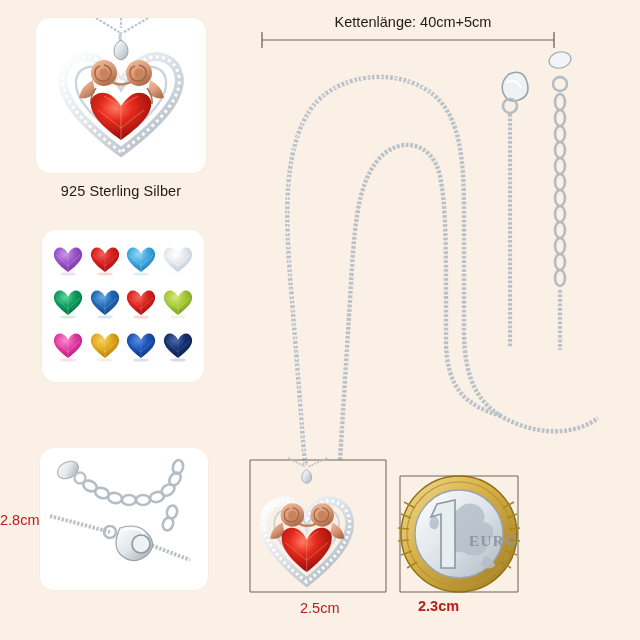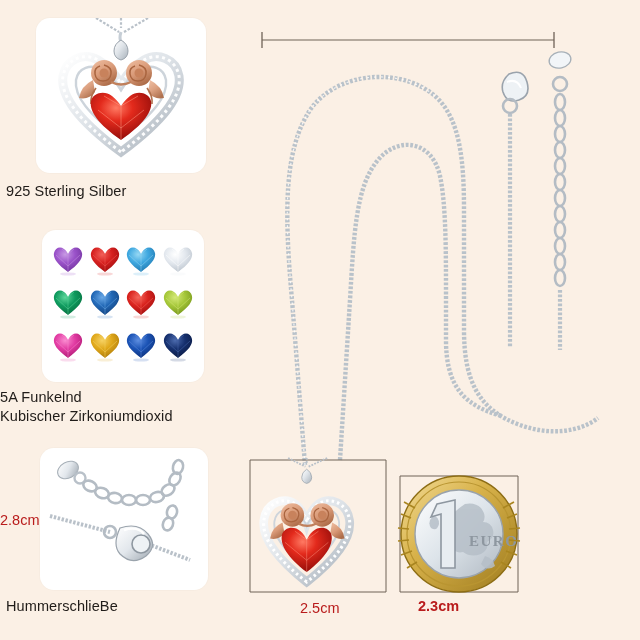--- a/index.html
+++ b/index.html
@@ -16,20 +16,21 @@
   
   .feature-card{
     position:absolute;
     background:#ffffff;
     border-radius:14px;
     box-shadow:0 0 0 1px rgba(0,0,0,0.015);
     overflow:hidden;
   }
   .feature-label{
     position:absolute;
+    text-align:center;
     font-size:14.5px;
     line-height:19px;
     color:#201c19;
     letter-spacing:.1px;
     white-space:pre-line;
   }
 
   
   #card-silver{left:36px;top:18px;width:170px;height:155px;}
   #label-silver{left:6px;top:182px;width:230px;}
@@ -269,22 +270,20 @@
                 <stop offset="45%" stop-color="#16306e"></stop>
                 <stop offset="100%" stop-color="#0a1940"></stop>
               </radialGradient>
             </defs>
             <path d="M16 30 C 5 22, 1 16, 2 11 C 3 6, 8 4, 12 7 C 14 8, 15 10, 16 12 C 17 10, 18 8, 20 7 C 24 4, 29 6, 30 11 C 31 16, 27 22, 16 30 Z" fill="url(#gg11)"></path>
             <path d="M16 12 L10 7 M16 12 L22 7 M16 12 L16 30 M16 24 L4 13 M16 24 L28 13" stroke="#4c6bae" stroke-width="0.8" opacity="0.6" fill="none"></path>
             <ellipse cx="16" cy="32" rx="8" ry="1.6" fill="#16306e" opacity="0.18"></ellipse>
           </svg></div>
       </div>
   </div>
-  <div class="feature-label" id="label-cz">5A Funkelnd
-Kubischer Zirkoniumdioxid</div>
 
   <div class="feature-card" id="card-clasp">
     <svg width="168" height="142" viewBox="0 0 168 142">
       <defs>
         <linearGradient id="sv2" x1="0" y1="0" x2="1" y2="1">
           <stop offset="0%" stop-color="#ffffff"></stop>
             <stop offset="50%" stop-color="#e2e7ec"></stop>
           <stop offset="100%" stop-color="#9ea7b0"></stop>
         </linearGradient>
       </defs>
@@ -313,23 +312,23 @@
         <circle cx="101" cy="96" r="9" fill="#eef2f5" stroke="#8e97a0" stroke-width="1.6"></circle>
         <path d="M84 82 q14 -4 20 4" stroke="#ffffff" stroke-width="2.4" fill="none"></path>
       </g>
 
       <g fill="none" stroke="#b4bcc4" stroke-width="2.6">
         <ellipse cx="128" cy="76" rx="6.5" ry="5" transform="rotate(-70 128 76)"></ellipse>
         <ellipse cx="132" cy="64" rx="6.5" ry="5" transform="rotate(-78 132 64)"></ellipse>
       </g>
     </svg>
   </div>
-  <div class="feature-label" id="label-clasp">HummerschlieBe</div>
 
   <div id="chain-dim">
+    <div id="chain-dim-text">Kettenlänge: 40cm+5cm</div>
     <svg width="310" height="34" viewBox="0 0 310 34">
       <line x1="4" y1="16" x2="4" y2="32" stroke="#6e6257" stroke-width="1.3"></line>
       <line x1="296" y1="16" x2="296" y2="32" stroke="#6e6257" stroke-width="1.3"></line>
       <line x1="4" y1="24" x2="296" y2="24" stroke="#6e6257" stroke-width="1.1"></line>
     </svg>
   </div>
 
   <div id="chain-area">
     <svg width="390" height="470" viewBox="0 0 390 470">
       <defs>

